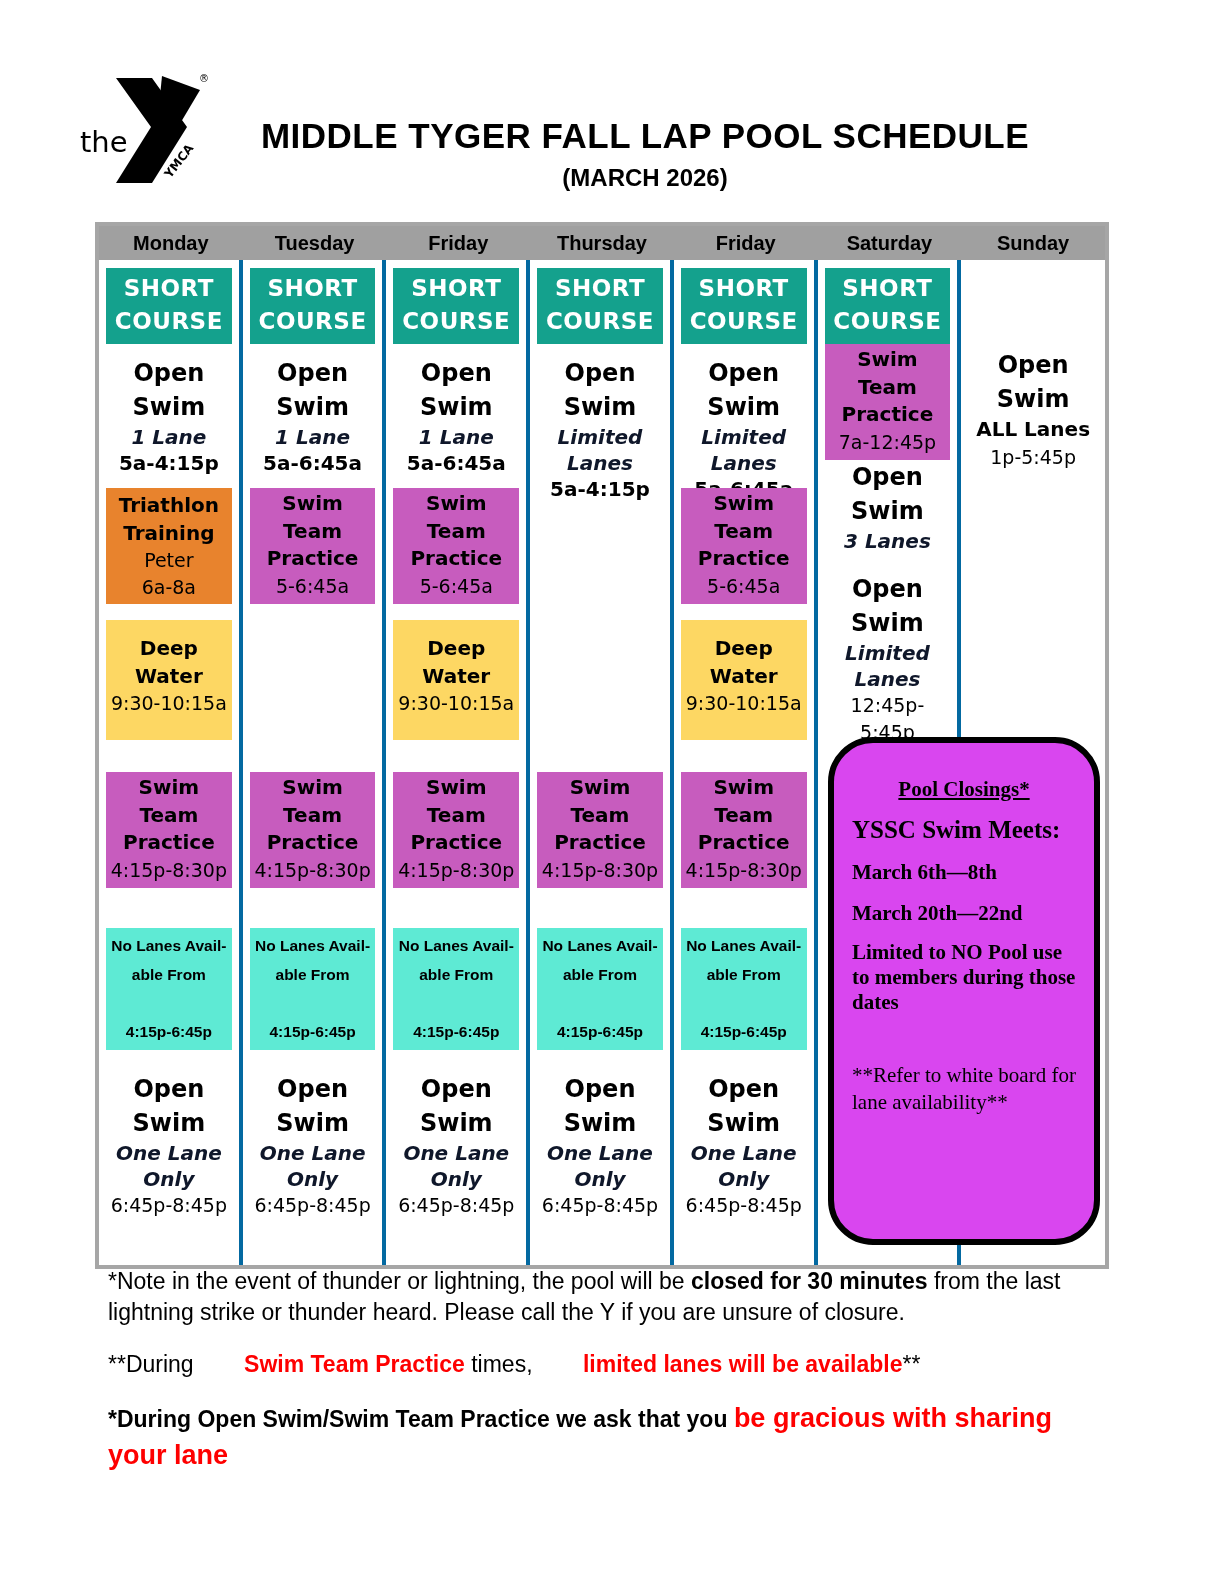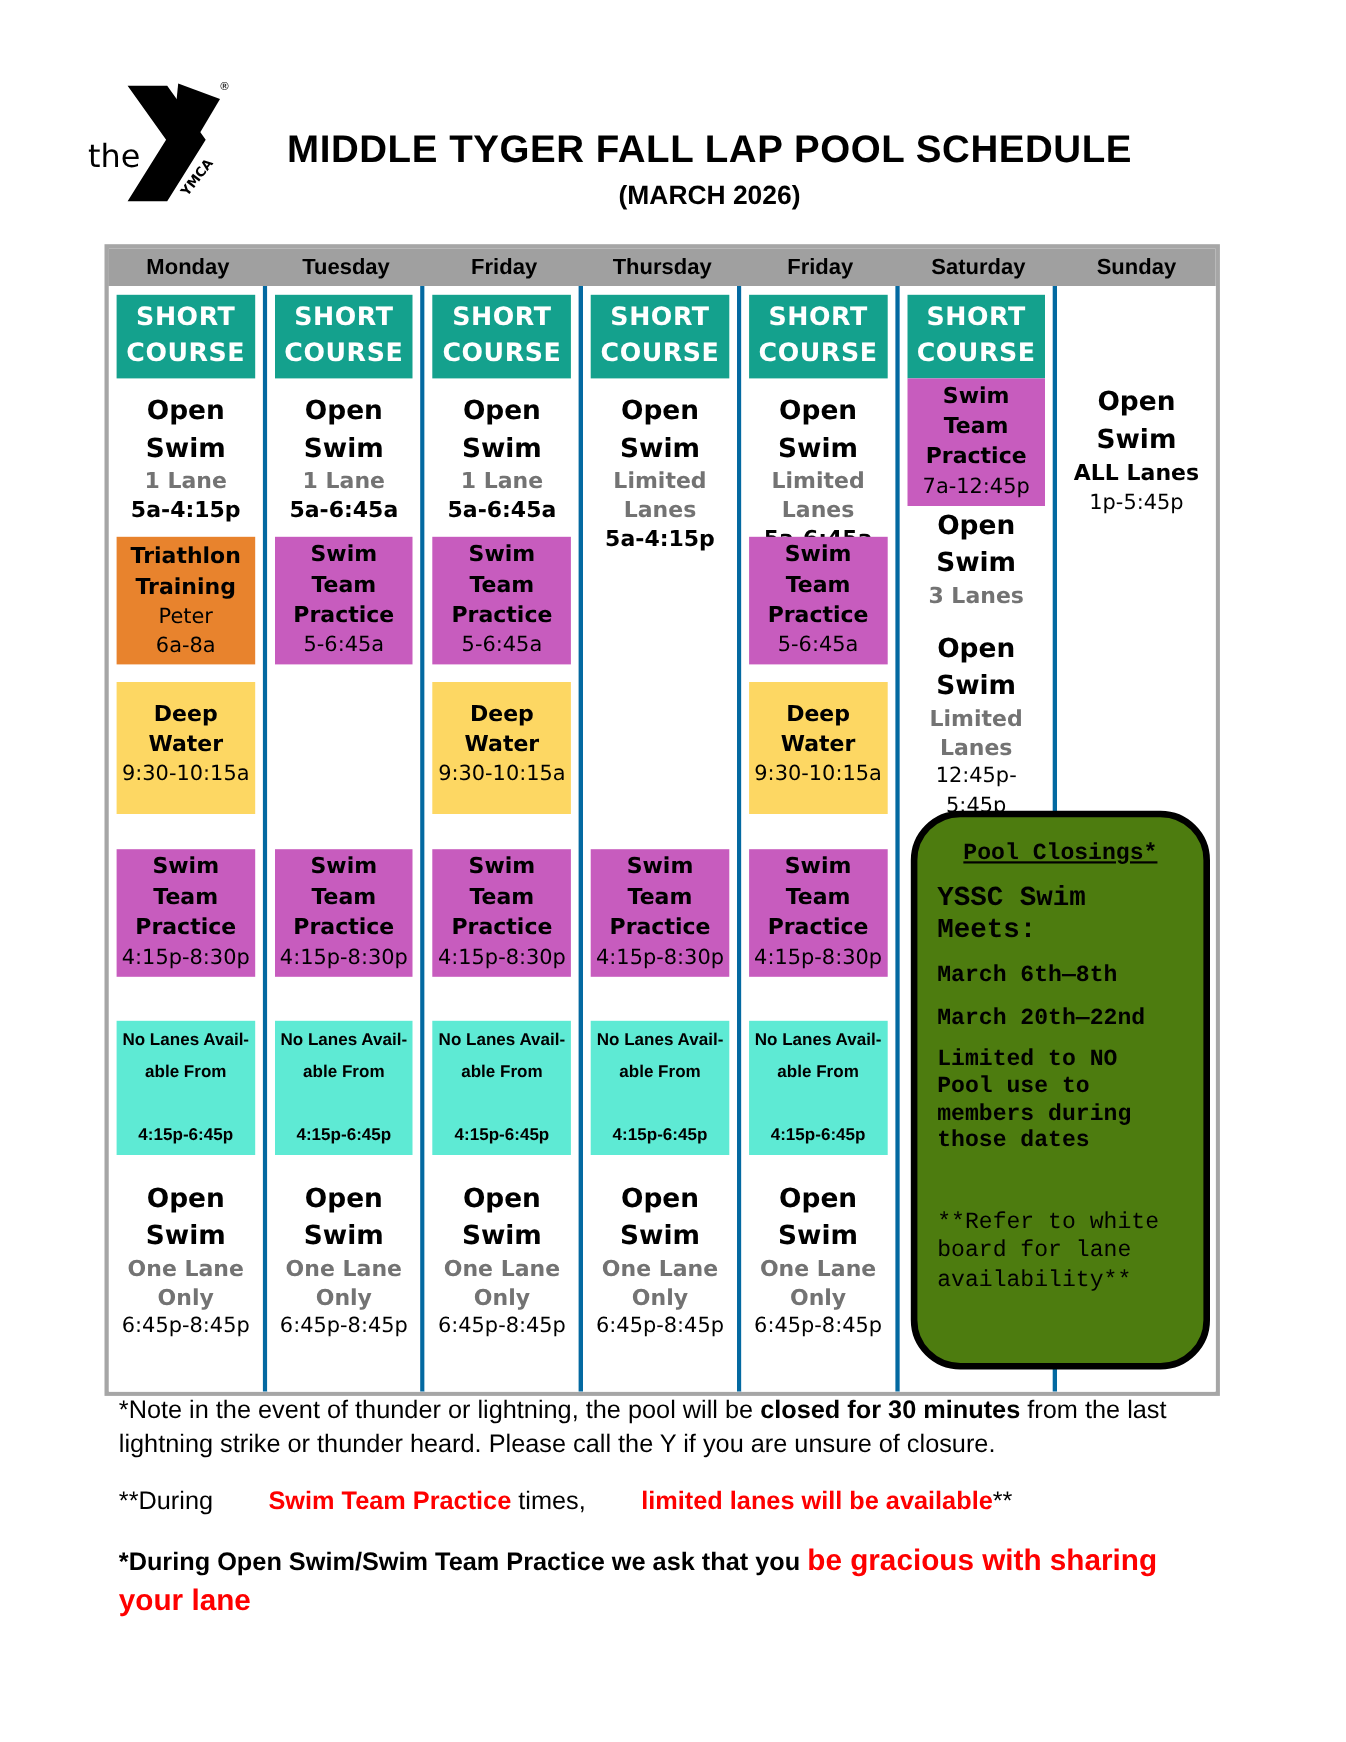--- a/index.html
+++ b/index.html
@@ -24,28 +24,28 @@
   .k-teal{background:#14a18d;color:#fff;padding-top:4px;}
   .k-orange{background:#e8832d;padding-top:4px;}
   .k-purple{background:#c75cbe;padding-top:2px;}
   .k-yellow{background:#fdd763;padding-top:15px;}
   .k-red{background:#5eead4;padding-top:4px;}
   .k-text{background:transparent;}
 
   .l-sc{font-weight:bold;font-size:23px;line-height:1.45;letter-spacing:0.5px;}
   .l-big{font-weight:bold;font-size:24px;line-height:1.42;}
   .l-bold{font-weight:bold;font-size:20px;line-height:1.38;}
-  .l-red{color:#737373;font-weight:bold;font-size:20px;line-height:1.3;}
+  .l-red{color:#0f172a;font-weight:bold;font-size:20px;line-height:1.3;font-style:italic;}
   .l-time{font-size:19px;line-height:1.42;}
   .l-rb{font-family:"Liberation Sans",sans-serif;font-weight:bold;font-size:15.5px;line-height:1.85;}
 
   
-  .pool-box{position:absolute;left:729px;top:477px;width:272px;height:508px;background:#4d7c0f;
-            border:6px solid #000;border-radius:45px;box-sizing:border-box;padding:16px 18px;z-index:3;
-            font-family:Liberation Mono, monospace;}
+  .pool-box{position:absolute;left:729px;top:477px;width:272px;height:508px;background:#d946ef;
+            border:6px solid #000;border-radius:45px;box-sizing:border-box;padding:28px 18px;z-index:3;
+            font-family:Liberation Serif, serif;}
   .pb-title{text-align:center;font-weight:bold;font-size:21px;text-decoration:underline;margin-top:6px;}
   .pb-head{font-weight:bold;font-size:25px;margin-top:14px;}
   .pb-date{font-weight:bold;font-size:21px;margin-top:16px;}
   .pb-restrict{font-weight:bold;font-size:21px;margin-top:14px;line-height:1.18;}
   .pb-note{font-size:21px;margin-top:48px;line-height:1.25;}
 
   
   .notes{position:absolute;left:108px;top:1266px;width:1002px;}
   .note{margin:0 0 20px;font-size:23px;line-height:1.36;}
   .s-reg{font-weight:normal;text-align:right;}

